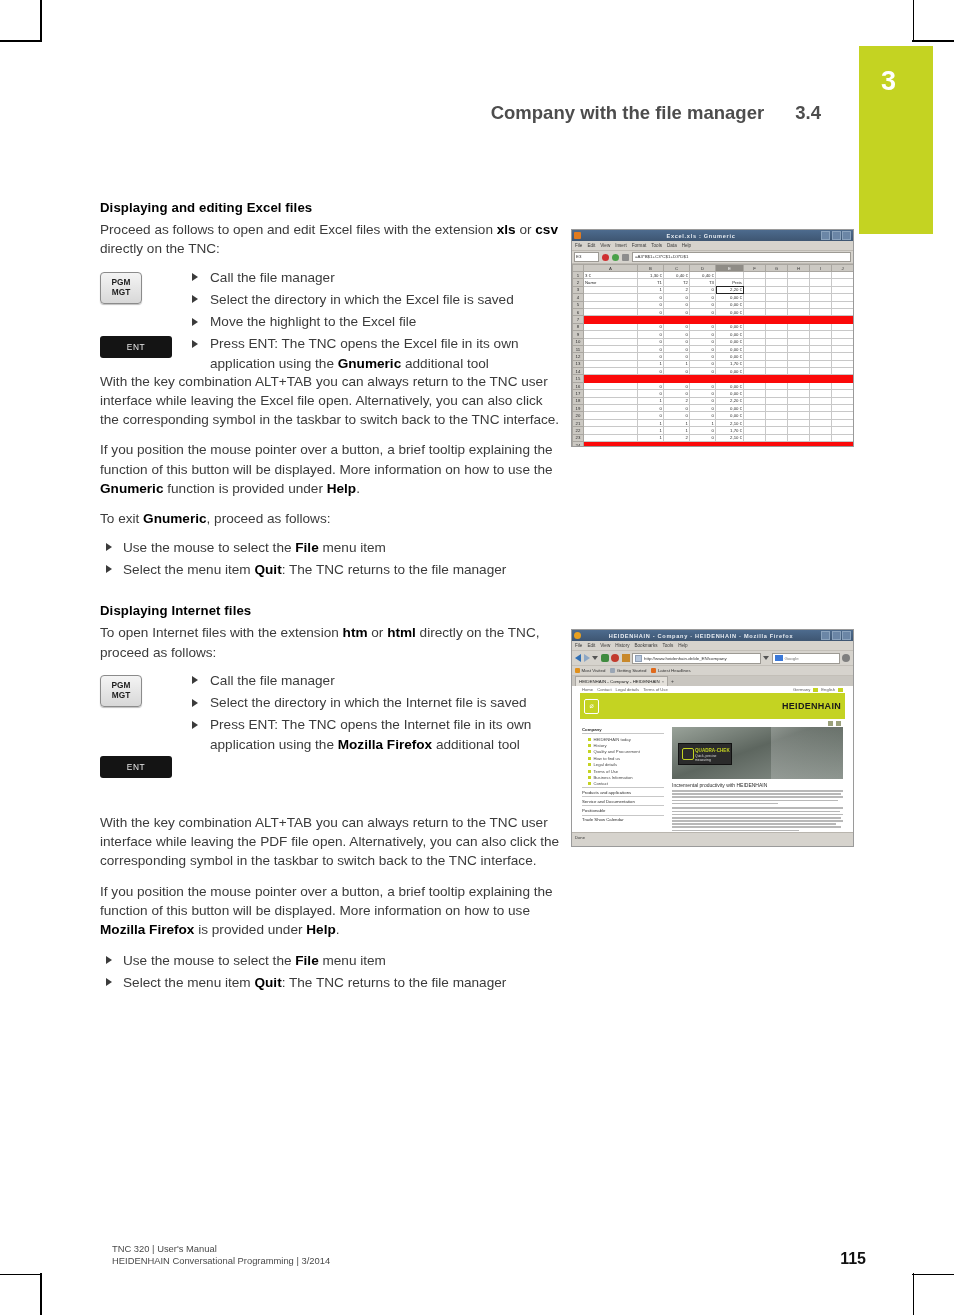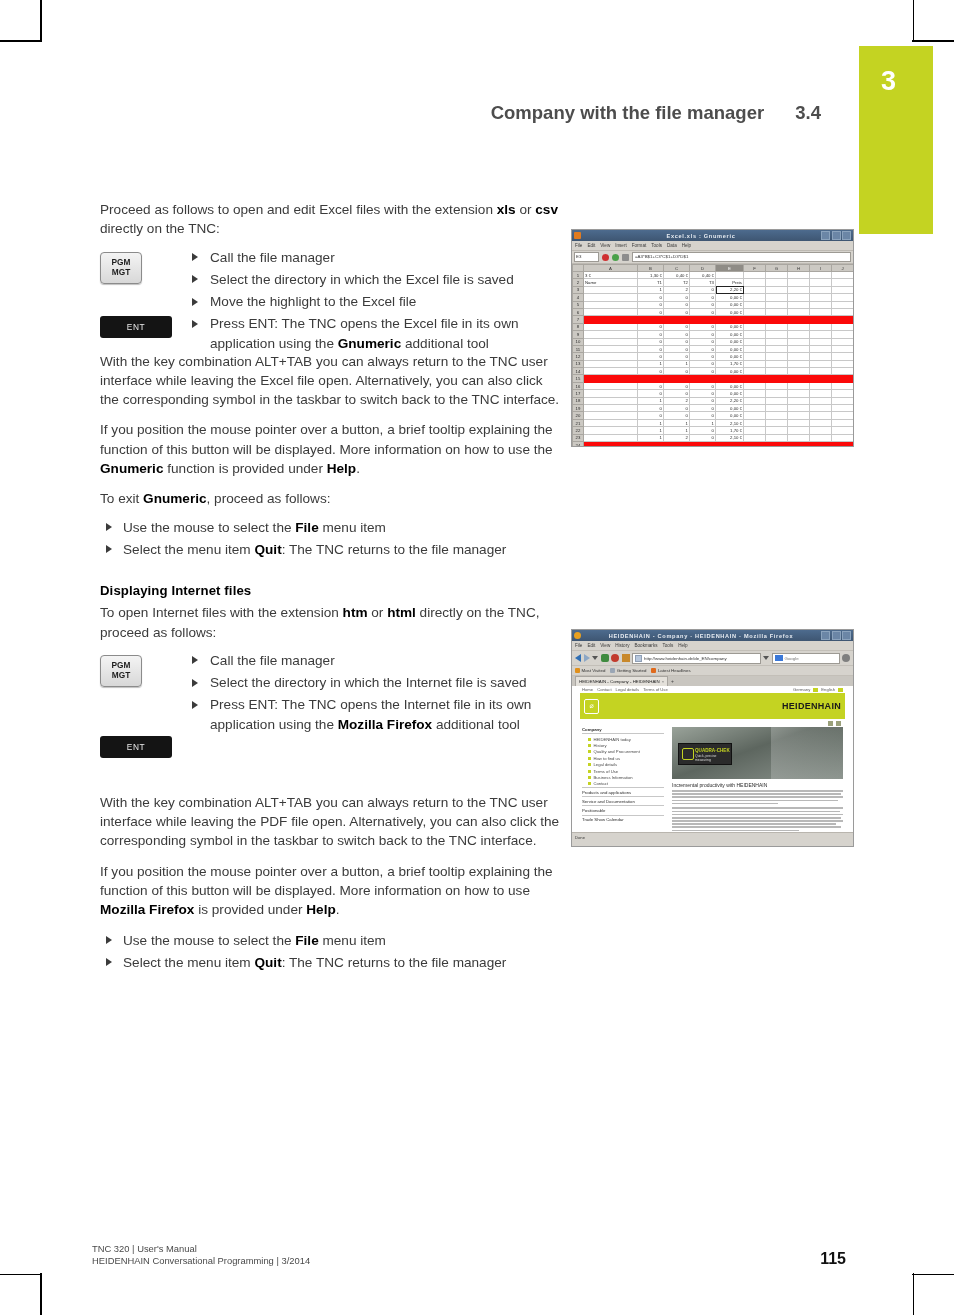--- a/index.html
+++ b/index.html
@@ -167,21 +167,21 @@
   .ff-photo .beam{position:absolute;right:0;top:0;width:42%;height:100%;
     background:linear-gradient(100deg,rgba(255,255,255,.22),rgba(255,255,255,0));}
   .ff-h1{font-size:5px;color:#2a2a2a;margin:3px 0 2px 0;font-weight:normal;}
   .lines{display:flex;flex-direction:column;gap:1.6px;margin-bottom:3px;}
   .lines .ln{height:1.6px;background:#8d8d8d;opacity:.62;}
   .ff-statusbar{height:8px;background:#d6d3cd;border-top:1px solid #b9b5ae;
     display:flex;align-items:center;padding-left:3px;}
   .ff-statusbar span{font-size:4.2px;color:#3a3a3a;}
 
   
-  .footer{position:absolute;left:92px;bottom:47px;width:754px;
+  .footer{position:absolute;left:112px;bottom:47px;width:754px;
     display:flex;align-items:flex-end;justify-content:space-between;}
   .footer .lines2{font-size:9.4px;line-height:12.6px;color:#4a4a4a;}
   .footer .pageno{font-size:16px;font-weight:bold;color:#111;}
 </style>
 </head>
 <body>
 
 <div class="crop v" style="left:40px;top:0;"></div>
 <div class="crop h" style="left:0;top:40px;"></div>
 <div class="crop v" style="right:40px;top:0;"></div>
@@ -195,20 +195,21 @@
   <div class="num">3</div>
 </div>
 
 <div class="runhead">
   <span>Company with the file manager</span>
   <span class="sec">3.4</span>
 </div>
 
 <div class="col-text">
 
+  <h3 class="sub">Displaying and editing Excel files</h3>
   <p class="body tight"><span>Proceed as follows to open and edit Excel files with the extension </span><span class="b">xls</span><span> or </span><span class="b">csv</span><span> directly on the TNC:</span></p>
 
   <div class="keyblock" style="height:104px;">
     <div class="key-pgm" style="left:0;top:4px;">
       <span>PGM</span>
       <span>MGT</span>
     </div>
     <div class="key-ent" style="left:0;top:68px;">
       <span>ENT</span>
     </div>

